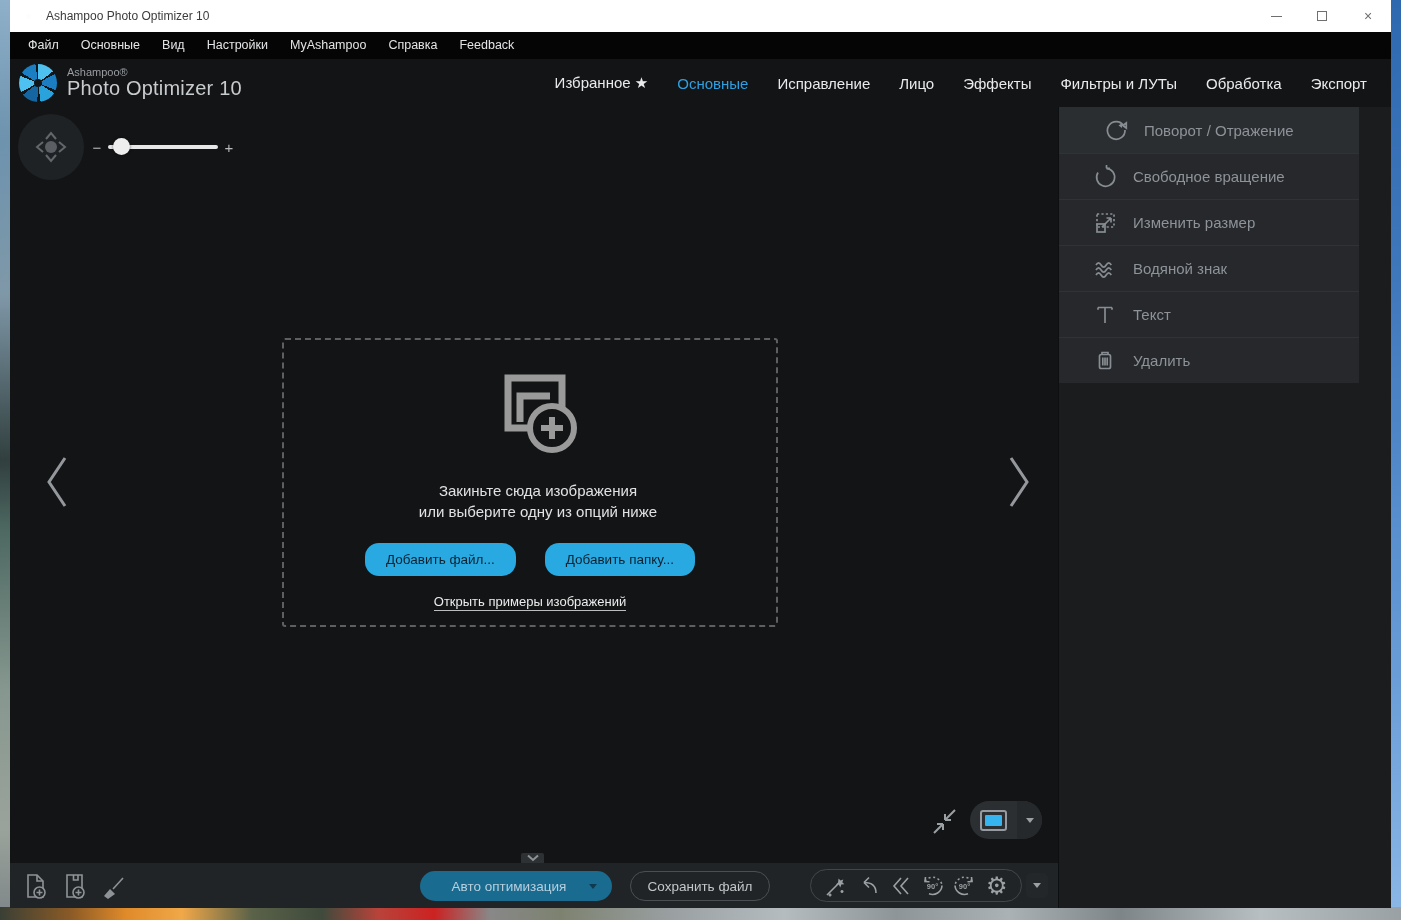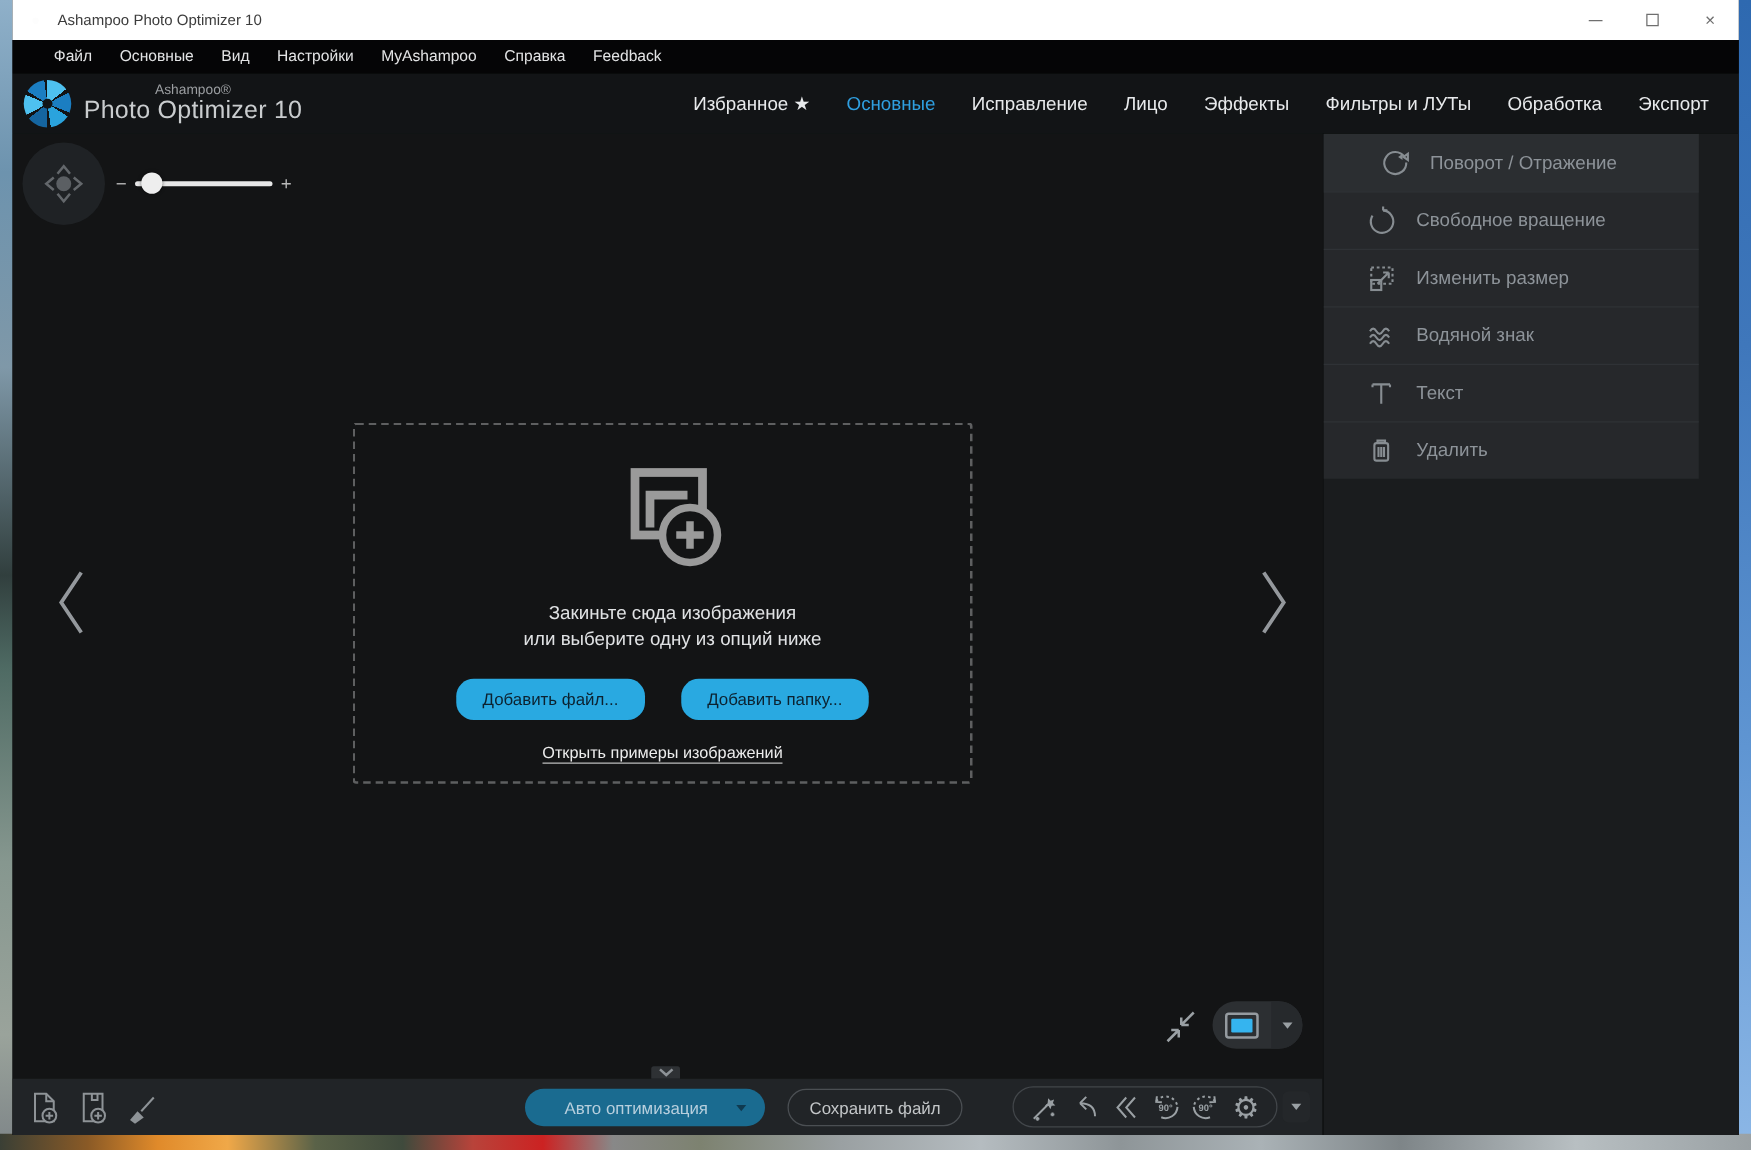--- a/index.html
+++ b/index.html
@@ -22,25 +22,25 @@
   .app-ico { width:17px; height:17px; border-radius:50%; position:relative;
     background:conic-gradient(#4ec1f0 0 50deg,#0e2a3c 50deg 60deg,#1b7ec2 60dedeg,#1b7ec2 60deg 110deg,#0e2a3c 110deg 120deg,#2aa3dd 120deg 170deg,#0e2a3c 170deg 180deg,#12断5 180deg,#1565a0 180deg 230deg,#0e2a3c 230deg 240deg,#4ec1f0 240deg 290deg,#0e2a3c 290deg 300deg,#1b7ec2 300deg 350deg,#0e2a3c 350deg 360deg);}
   .app-ico::after { content:""; position:absolute; left:6px; top:6px; width:5px; height:5px; border-radius:50%; background:#fdfdfd; }
   .titlebar .ttext { margin-left:9px; font-size:12px; color:#3c3c3c; }
   .win-controls { margin-left:auto; display:flex; height:32px; }
   .win-btn { width:46px; height:32px; display:flex; align-items:center; justify-content:center; color:#6f6f6f; font-size:14px; }
   .min-glyph { width:11px; height:1px; background:#6f6f6f; }
   .max-glyph { width:10px; height:10px; border:1px solid #6f6f6f; }
 
   
-  .menubar { height:27px; background:#050506; display:flex; align-items:center; padding-left:22px; flex:0 0 auto; }
+  .menubar { height:27px; background:#050506; display:flex; align-items:center; padding-left:7px; flex:0 0 auto; }
   .menu-item { padding:0 11px; font-size:12.5px; color:#e3e4e5; line-height:27px; cursor:default; }
 
   
-  .header { height:48px; background:#121416; display:flex; align-items:center; padding-left:9px; flex:0 0 auto;text-align:center; }
+  .header { height:48px; background:#121416; display:flex; align-items:center; padding-left:9px; flex:0 0 auto; }
   .logo-ico { width:38px; height:38px; border-radius:50%; position:relative; flex:0 0 auto;
     background:conic-gradient(#4ec1f0 0 52deg,#121416 52deg 62deg,#1b7ec2 62deg 112deg,#121416 112deg 122deg,#2aa3dd 122deg 172deg,#121416 172deg 182deg,#1565a0 182deg 232deg,#121416 232deg 242deg,#4ec1f0 242deg 292deg,#121416 292deg 302deg,#1b7ec2 302deg 352deg,#121416 352deg 360deg);}
   .logo-ico::after { content:""; position:absolute; left:15px; top:15px; width:8px; height:8px; border-radius:50%; background:#121416; }
   .logo-text { margin-left:10px; display:flex; flex-direction:column; line-height:1.05; }
   .logo-company { font-size:11px; color:#9b9ea1; }
   .logo-product { font-size:20px; color:#c9ccce; letter-spacing:.2px; }
   .tabs { margin-left:auto; display:flex; align-items:center; gap:29px; padding-right:24px; }
   .tab { font-size:15px; color:#e8eaec; white-space:nowrap; cursor:pointer; }
   .tab.active { color:#2f9fe0; }
 

